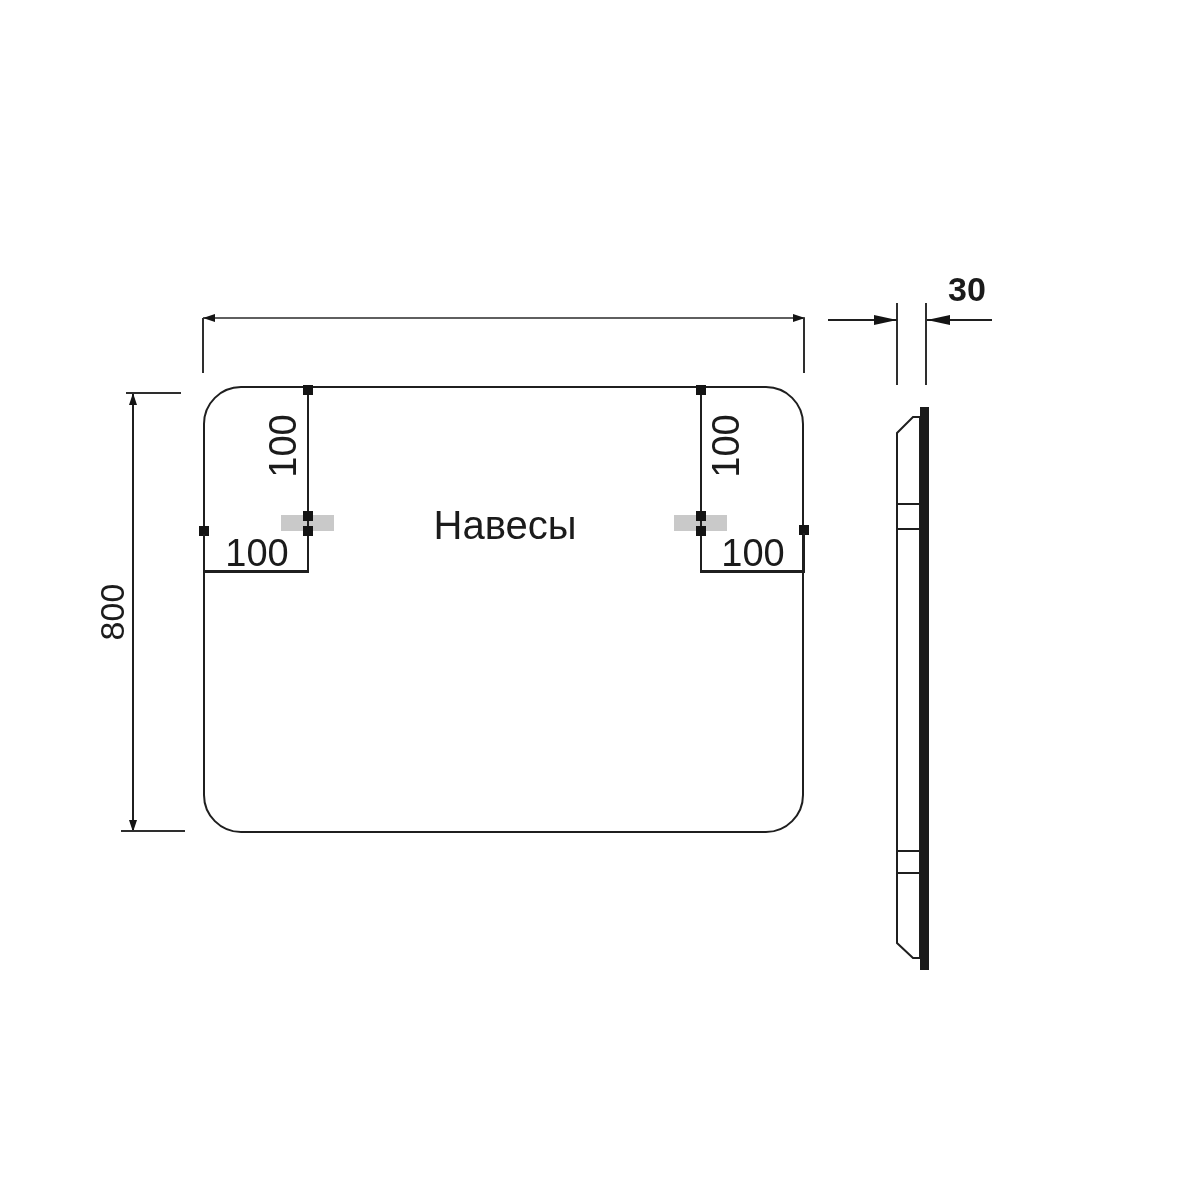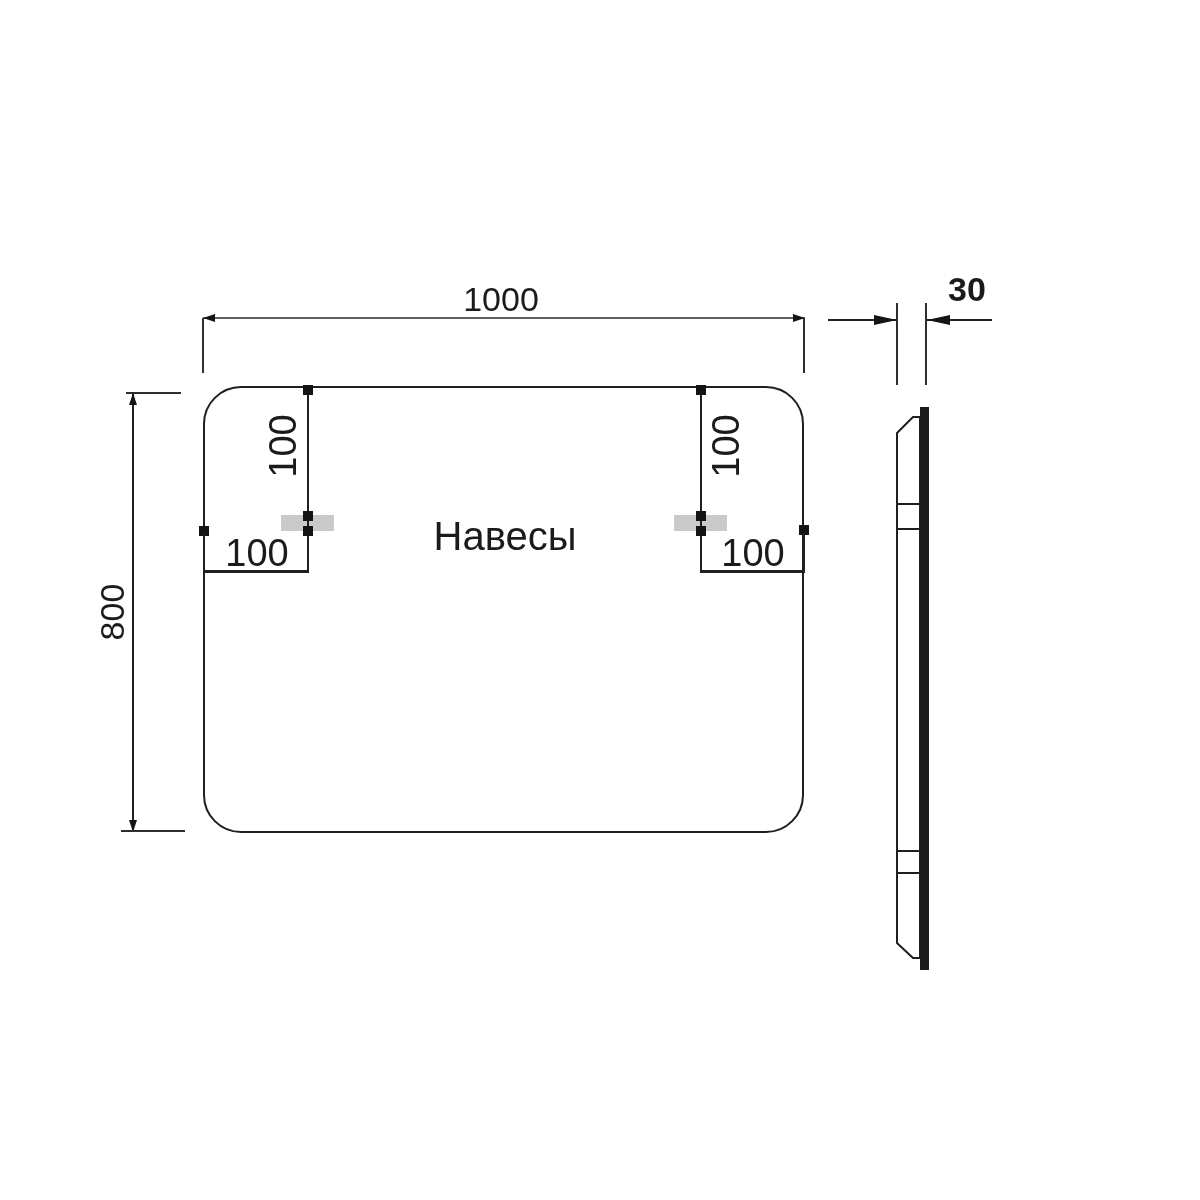--- a/index.html
+++ b/index.html
@@ -19,21 +19,21 @@
   .ln.gray{background:#5f5f5f;}
   
   .sq{position:absolute;width:10px;height:10px;background:#141414;}
   
   .pad{position:absolute;width:53px;height:16px;background:#c9c9c9;}
   
   .lbl{position:absolute;text-align:center;white-space:nowrap;color:#1b1b1b;}
   .lbl.d34{font-size:34px;line-height:34px;}
   .lbl.d38{font-size:38px;line-height:34px;}
   .rot{transform:rotate(-90deg);transform-origin:center center;}
-  .title-lbl{font-size:40px;line-height:44px;margin-top:11px;}
+  .title-lbl{font-size:40px;line-height:44px;}
   .bold{font-weight:bold;}
   
   .arr{position:absolute;width:0;height:0;}
   .arr.left {border-top:4px solid transparent;border-bottom:4px solid transparent;border-right:12px solid #141414;}
   .arr.right{border-top:4px solid transparent;border-bottom:4px solid transparent;border-left:12px solid #141414;}
   .arr.up   {border-left:4px solid transparent;border-right:4px solid transparent;border-bottom:12px solid #141414;}
   .arr.down {border-left:4px solid transparent;border-right:4px solid transparent;border-top:12px solid #141414;}
   .arr.big-right{border-top:5px solid transparent;border-bottom:5px solid transparent;border-left:23px solid #141414;}
   .arr.big-left {border-top:5px solid transparent;border-bottom:5px solid transparent;border-right:23px solid #141414;}
 </style>
@@ -42,21 +42,20 @@
 
 <div class="canvas">
 
   <div class="outline"></div>
 
   <div class="ln gray" style="left:203px;top:317px;width:602px;height:2px;"></div>
   <div class="arr left" style="left:203px;top:314px;"></div>
   <div class="arr right" style="left:793px;top:314px;"></div>
   <div class="ln ext" style="left:202px;top:318px;width:2px;height:55px;"></div>
   <div class="ln ext" style="left:803px;top:318px;width:2px;height:55px;"></div>
-  <div class="lbl d34" style="left:401px;top:282px;width:200px;">1000</div>
 
   <div class="ln" style="left:132px;top:393px;width:2px;height:439px;"></div>
   <div class="arr up" style="left:129px;top:393px;"></div>
   <div class="arr down" style="left:129px;top:820px;"></div>
   <div class="ln ext" style="left:126px;top:392px;width:55px;height:2px;"></div>
   <div class="ln ext" style="left:121px;top:830px;width:64px;height:2px;"></div>
   <div class="lbl d34 rot" style="left:42px;top:595px;width:140px;height:34px;">800</div>
 
   <div class="lbl title-lbl" style="left:385px;top:503px;width:240px;">Навесы</div>
 

